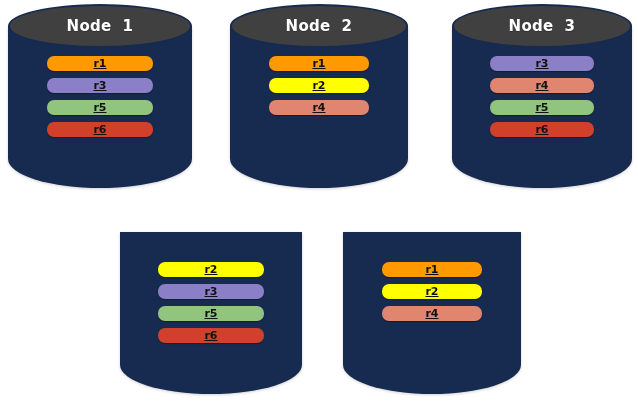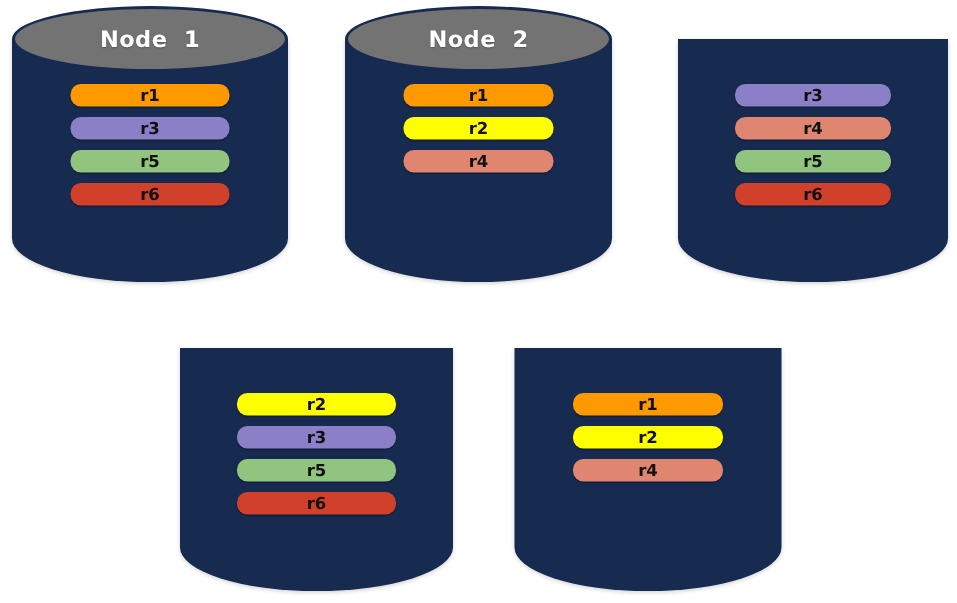--- a/index.html
+++ b/index.html
@@ -39,21 +39,21 @@
     border-radius: 0 0 50% 50% / 0 0 18% 18%;
     box-shadow: 0 1px 3px rgba(0,0,0,0.18);
   }
 
   .cyl-top {
     position: absolute;
     left: 0;
     top: 0;
     width: 100%;
     height: 44px;
-    background: #737373;
+    background: #404040;
     border-radius: 50% / 50%;
     border: 2px solid #172A4F;
     box-sizing: border-box;
     display: flex;
     align-items: center;
     justify-content: center;
   }
 
   .node-label {
     color: #ffffff;
@@ -86,20 +86,21 @@
     align-items: center;
     justify-content: center;
     box-shadow: 0 1px 1px rgba(0,0,0,0.30);
   }
 
   .bar-label {
     font-size: 11px;
     font-weight: bold;
     color: #111111;
     line-height: 1;
+    text-decoration: underline;
   }
 </style>
 </head>
 <body>
 
 <div id="stage">
     <div class="node wide" style="left: 8px; top: 4px; width: 184px; height: 184px;">
       <div class="cyl-body"></div>
       <div class="bars">
         <div class="bar" style="background: rgb(255, 153, 0);">
@@ -145,20 +146,23 @@
         <div class="bar" style="background: rgb(224, 133, 112);">
           <span class="bar-label">r4</span>
         </div>
         <div class="bar" style="background: rgb(145, 196, 127);">
           <span class="bar-label">r5</span>
         </div>
         <div class="bar" style="background: rgb(208, 64, 42);">
           <span class="bar-label">r6</span>
         </div>
       </div>
+      <div class="cyl-top">
+        <span class="node-label">Node  3</span>
+      </div>
     </div>
     <div class="node wide" style="left: 120px; top: 210px; width: 182px; height: 184px;">
       <div class="cyl-body"></div>
       <div class="bars">
         <div class="bar" style="background: rgb(255, 255, 0);">
           <span class="bar-label">r2</span>
         </div>
         <div class="bar" style="background: rgb(139, 127, 200);">
           <span class="bar-label">r3</span>
         </div>

